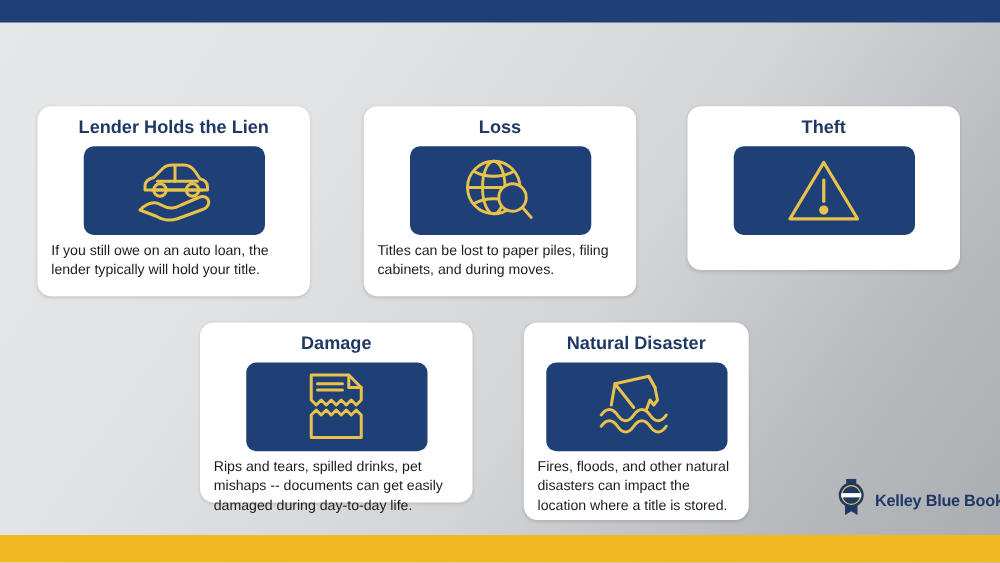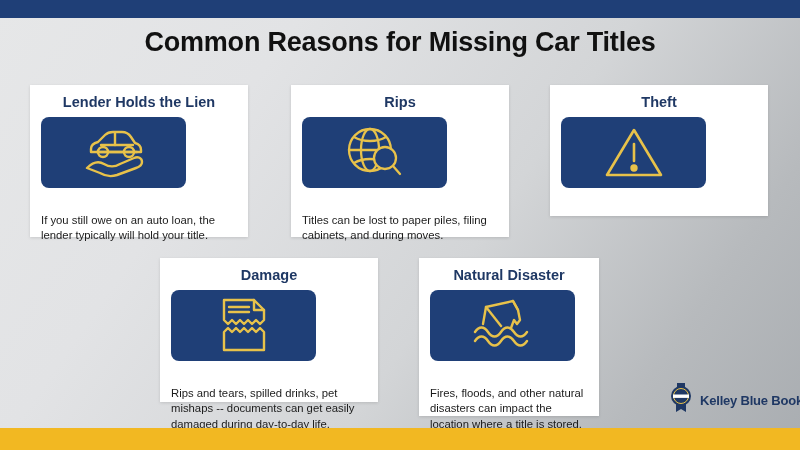--- a/index.html
+++ b/index.html
@@ -41,26 +41,27 @@
     width: 800px;
     text-align: center;
     font-size: 27px;
     font-weight: bold;
     color: #111111;
     letter-spacing: -0.2px;
   }
   .card {
     position: absolute;
     background: #ffffff;
-    border-radius: 0;
+    border-radius: 11px;
     box-shadow: 0 1px 3px rgba(0,0,0,0.13);
     box-sizing: border-box;
     padding: 9px 11px 10px 11px;
     display: flex;
     flex-direction: column;
+    align-items: center;
   }
   .card-title {
     font-size: 14.5px;
     font-weight: bold;
     color: #1f3864;
     text-align: center;
     line-height: 1.15;
     margin-bottom: 6px;
   }
   .icon-panel {
@@ -68,21 +69,21 @@
     border-radius: 8px;
     display: flex;
     align-items: center;
     justify-content: center;
     width: 145px;
     height: 71px;
     flex: none;
   }
   .icon-panel svg { display: block; }
   .card-body {
-    margin-top: 25px;
+    margin-top: 6px;
     font-size: 11.3px;
     line-height: 1.38;
     color: #1b1b1b;
     text-align: left;
     width: 100%;
   }
 
   
   #card-lender { left: 30px;  top: 85px; width: 218px; height: 152px; }
   #card-loss   { left: 291px; top: 85px; width: 218px; height: 152px; }
@@ -108,42 +109,41 @@
     white-space: nowrap;
   }
 </style>
 </head>
 <body>
 
 <div class="slide">
 
   <div class="top-bar"></div>
 
-  <div class="page-title">Common Reasons for Missing Car Titles</div>
 
   <div class="card" id="card-lender">
     <div class="card-title">Lender Holds the Lien</div>
     <div class="icon-panel">
       <span>
         <svg width="66" height="54" viewBox="0 0 66 54" fill="none" stroke="#E8C24A" stroke-width="2.4" stroke-linecap="round" stroke-linejoin="round">
           <path d="M10 24 C10 20 13 18 17 17 L24 10 C26 8 29 7 32 7 L41 7 C45 7 48 9 50 12 L54 18 C58 19 60 21 60 25 L60 27 L10 27 Z"></path>
           <line x1="16" y1="27" x2="56" y2="27"></line>
           <line x1="34" y1="8" x2="34" y2="20"></line>
           <line x1="20" y1="20" x2="52" y2="20"></line>
           <circle cx="22" cy="27" r="5"></circle>
           <circle cx="48" cy="27" r="5"></circle>
           <path d="M6 43 C12 37 18 36 23 39 C28 42 34 42 39 39 L53 33 C57 31 61 33 61 37 C61 40 58 42 55 43 L36 50 C30 52 24 51 19 48 L6 43 Z"></path>
         </svg>
       </span>
     </div>
     <div class="card-body">If you still owe on an auto loan, the lender typically will hold your title.</div>
   </div>
 
   <div class="card" id="card-loss">
-    <div class="card-title">Rips</div>
+    <div class="card-title">Loss</div>
     <div class="icon-panel">
       <span>
         <svg width="60" height="56" viewBox="0 0 60 56" fill="none" stroke="#E8C24A" stroke-width="2.3" stroke-linecap="round" stroke-linejoin="round">
           <circle cx="25" cy="26" r="21"></circle>
           <line x1="4" y1="26" x2="46" y2="26"></line>
           <ellipse cx="25" cy="26" rx="9" ry="21"></ellipse>
           <path d="M9 13 C14 16 19 17 25 17 C31 17 36 16 41 13"></path>
           <path d="M9 39 C14 36 19 35 25 35 C31 35 36 36 41 39"></path>
           <circle cx="40" cy="34" r="11" fill="#1F3F77"></circle>
           <line x1="48" y1="42" x2="55" y2="50"></line>

